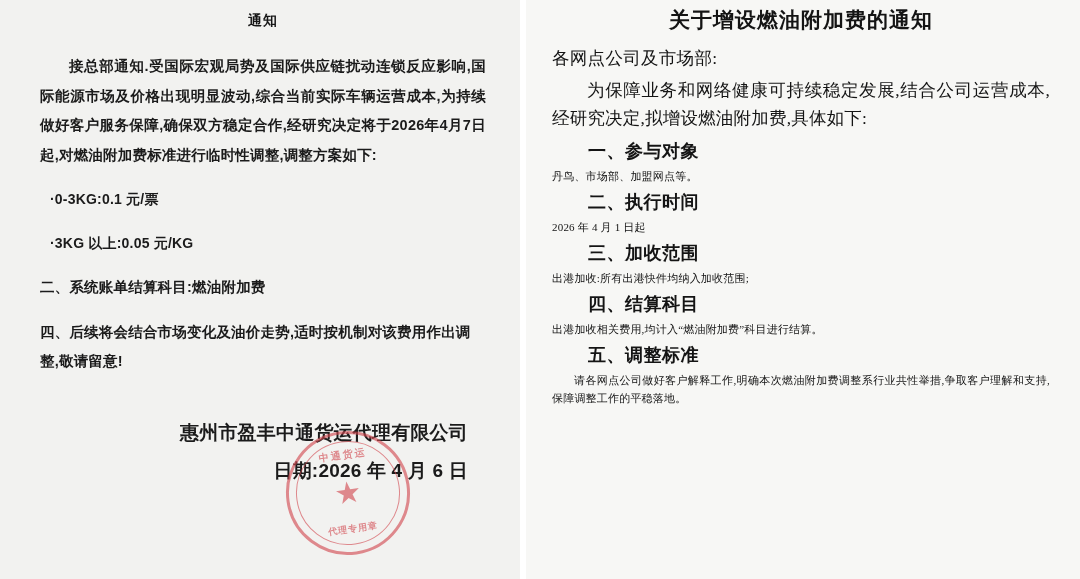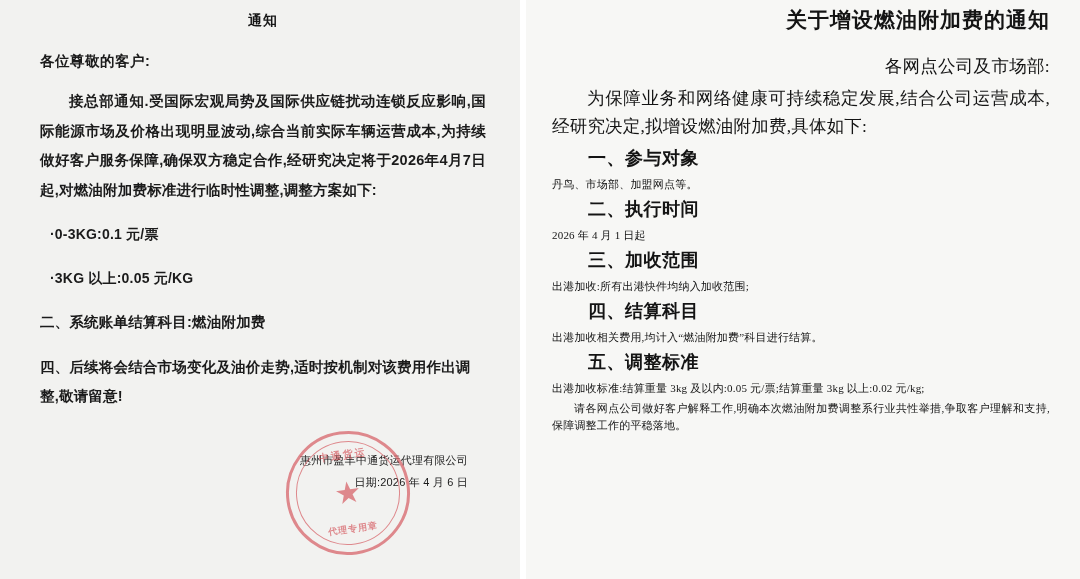--- a/index.html
+++ b/index.html
@@ -69,22 +69,22 @@
     line-height: 2.0;
     margin: 0 0 16px 10px;
     letter-spacing: 0.2px;
   }
   .left-doc .signature-block {
     margin-top: 38px;
     text-align: right;
     padding-right: 18px;
   }
   .left-doc .signature-block div {
-    font-size: 11px;
-    font-weight: 400;
+    font-size: 19px;
+    font-weight: 700;
     line-height: 2.0;
     letter-spacing: 0.2px;
   }
   .stamp {
     position: absolute;
     right: 110px;
     bottom: 24px;
     width: 124px;
     height: 124px;
     border-radius: 50%;
@@ -143,69 +143,66 @@
     width: 554px;
     height: 579px;
     background: #f7f7f5;
     box-sizing: border-box;
     padding: 4px 30px 0 26px;
     color: #141414;
     font-family: "Liberation Serif", serif;
     overflow: hidden;
   }
   .right-doc .doc-title {
-    text-align: right;
+    text-align: center;
     font-size: 21px;
     font-weight: 700;
     letter-spacing: 1px;
-    margin: 2px 0 22px 0;
+    margin: 2px 0 14px 0;
     overflow: hidden;
     height: 26px;
   }
   .right-doc .salutation {
     font-size: 17.5px;
     margin: 0 0 6px 0;
     letter-spacing: 0.3px;
-    text-align: right;
   }
   .right-doc p.body-para {
     font-size: 17.5px;
     line-height: 1.62;
     margin: 0 0 4px 0;
     text-align: justify;
     letter-spacing: 0.2px;
   }
   .right-doc p.body-para.indent {
     text-indent: 2em;
   }
   .right-doc .sec-head {
     font-size: 18px;
     font-weight: 700;
     line-height: 1.62;
     margin: 0 0 2px 0;
     text-indent: 2em;
     letter-spacing: 0.5px;
-    font-family: Liberation Mono, monospace;
   }
   .right-doc .sec-body {
     font-size: 11px;
     line-height: 1.62;
     margin: 0 0 2px 0;
     text-align: justify;
     letter-spacing: 0.2px;
   }
 </style>
 </head>
 <body>
 
 <div class="page">
 
   <div class="left-doc">
     <div class="doc-title">通知</div>
-    <div class="salutation">各位尊敬的客户:</div>
     <p class="body-para indent">接总部通知.受国际宏观局势及国际供应链扰动连锁反应影响,国际能源市场及价格出现明显波动,综合当前实际车辆运营成本,为持续做好客户服务保障,确保双方稳定合作,经研究决定将于2026年4月7日起,对燃油附加费标准进行临时性调整,调整方案如下:</p>
     <div class="bullet-line">·0-3KG:0.1 元/票</div>
     <div class="bullet-line">·3KG 以上:0.05 元/KG</div>
     <div class="list-line">二、系统账单结算科目:燃油附加费</div>
     <div class="list-line">四、后续将会结合市场变化及油价走势,适时按机制对该费用作出调整,敬请留意!</div>
 
     <div class="signature-block">
       <div>惠州市盈丰中通货运代理有限公司</div>
       <div>日期:2026 年 4 月 6 日</div>
     </div>
@@ -231,19 +228,18 @@
     <div class="sec-head">二、执行时间</div>
     <div class="sec-body">2026 年 4 月 1 日起</div>
 
     <div class="sec-head">三、加收范围</div>
     <div class="sec-body">出港加收:所有出港快件均纳入加收范围;</div>
 
     <div class="sec-head">四、结算科目</div>
     <div class="sec-body">出港加收相关费用,均计入“燃油附加费”科目进行结算。</div>
 
     <div class="sec-head">五、调整标准</div>
-    <div class="sec-body">出港加收标准:结算重量 3kg 及以内:0.05 元/票;结算重量 3kg 以上:0.02 元/kg;</div>
 
     <div class="sec-body" style="text-indent:2em;">请各网点公司做好客户解释工作,明确本次燃油附加费调整系行业共性举措,争取客户理解和支持,保障调整工作的平稳落地。</div>
 
   </div>
 
 </div>
 
 </body></html>

